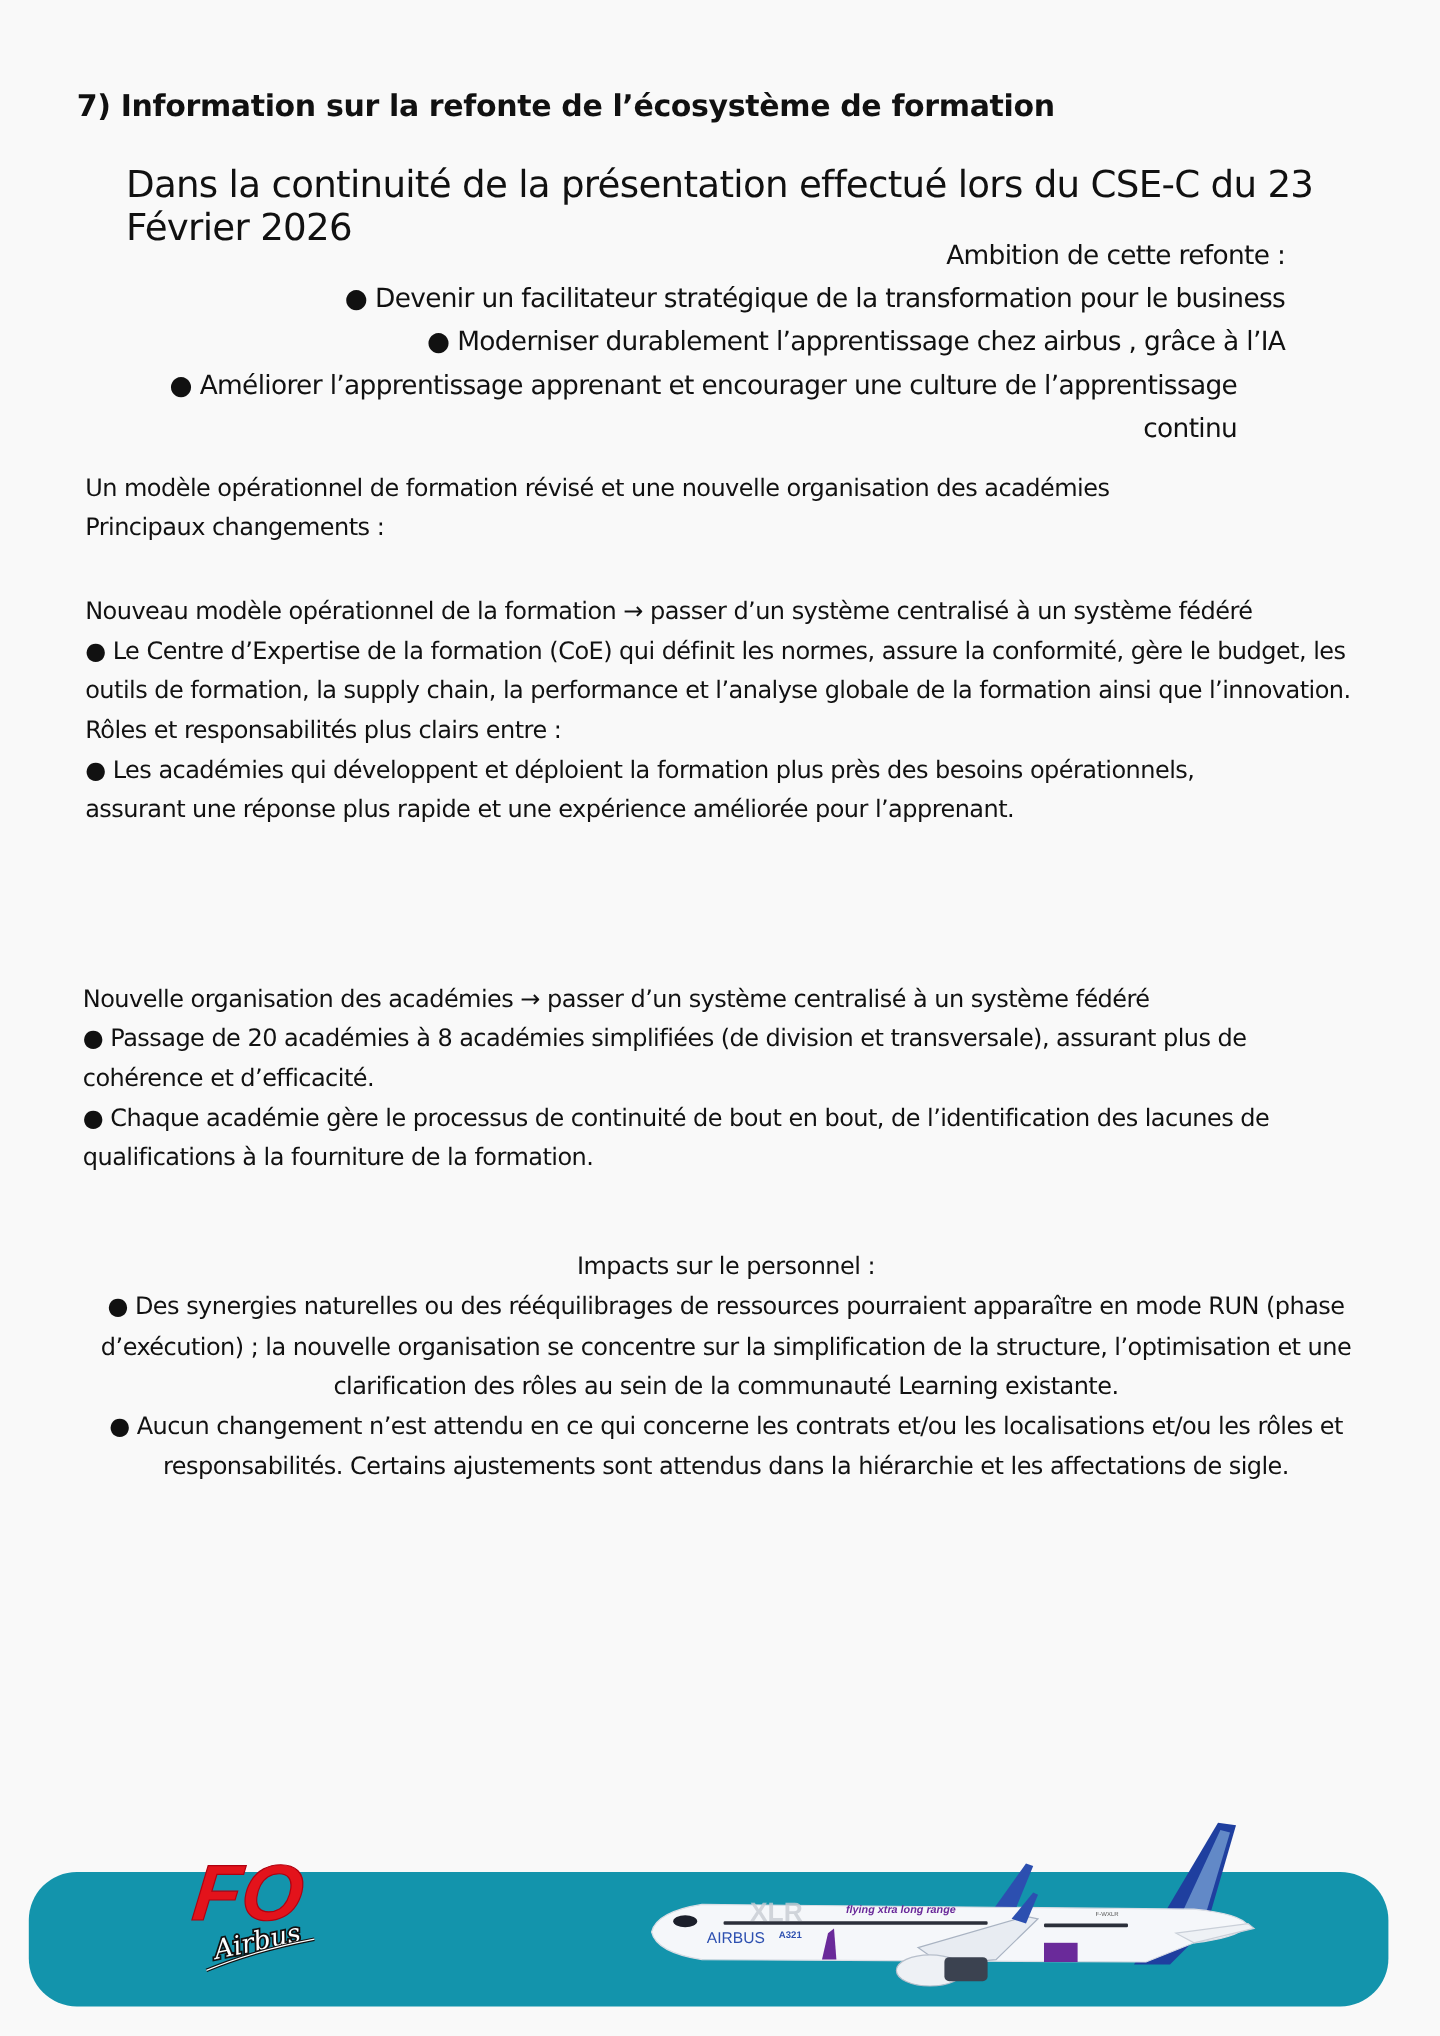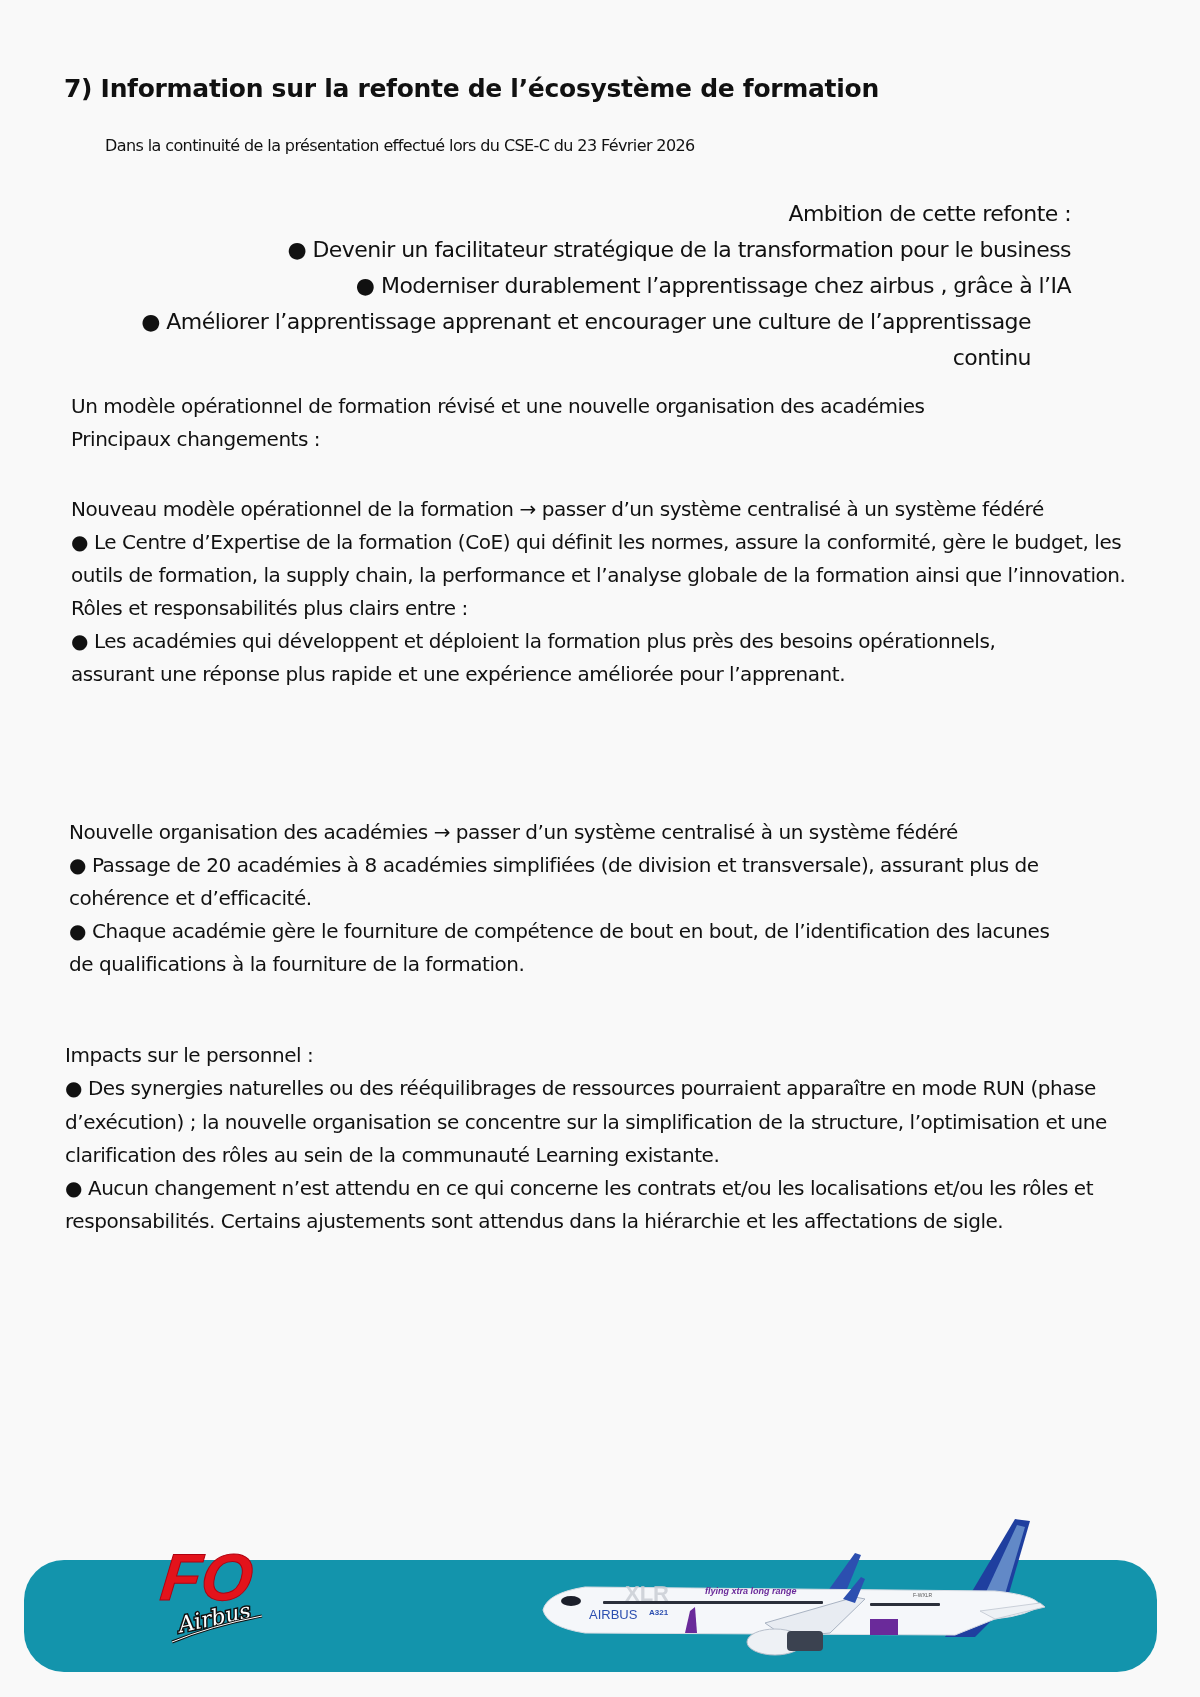--- a/index.html
+++ b/index.html
@@ -11,36 +11,36 @@
       position: relative;
       overflow: hidden;
     }
     .title {
       position: absolute; left: 48px; top: 58px;
       font-size: 25px; font-weight: bold; letter-spacing: -0.3px;
       margin: 16px;
     }
     .subtitle {
       position: absolute; left: 105px; top: 136px;
-      font-size: 16px; letter-spacing: -0.6px;
+      font-size: 31px; letter-spacing: -0.6px;
       margin: 0;
     }
     .block {
       position: absolute;
       font-size: 20px;
       line-height: 33px;
       letter-spacing: -0.45px;
     }
     .block.large { font-size: 22px; line-height: 36px; letter-spacing: -0.55px; text-align: right; }
     .block p { margin: 0; }
     .b1 { left: 71px; top: 196px; width: 1000px; }
     .b2 { left: 71px; top: 390px; width: 1060px; }
     .b3 { left: 71px; top: 493px; width: 1070px; }
     .b4 { left: 69px; top: 816px; width: 1070px; }
-    .b5 { left: 65px; top: 1039px; width: 1080px; }
+    .b5 { left: 65px; top: 1039px; width: 1080px; text-align: center; }
     .block.compact { line-height: 33.3px; }
 
     .footer-banner {
       position: absolute; left: 24px; top: 1560px;
       width: 1133px; height: 112px;
       background: #1394ac;
       border-radius: 40px;
     }
     .fo-logo {
       position: absolute; left: 150px; top: 1530px;
@@ -72,21 +72,21 @@
 <section class="block b3">
   <p style="width:1000px">Nouveau modèle opérationnel de la formation → passer d’un système centralisé à un système fédéré</p>
   <p>● Le Centre d’Expertise de la formation (CoE) qui définit les normes, assure la conformité, gère le budget, les outils de formation, la supply chain, la performance et l’analyse globale de la formation ainsi que l’innovation.</p>
   <p>Rôles et responsabilités plus clairs entre :</p>
   <p style="width:1010px">● Les académies qui développent et déploient la formation plus près des besoins opérationnels, assurant une réponse plus rapide et une expérience améliorée pour l’apprenant.</p>
 </section>
 
 <section class="block b4">
   <p>Nouvelle organisation des académies → passer d’un système centralisé à un système fédéré</p>
   <p style="width:1050px">● Passage de 20 académies à 8 académies simplifiées (de division et transversale), assurant plus de cohérence et d’efficacité.</p>
-  <p style="width:1000px">● Chaque académie gère le fourniture de compétence de bout en bout, de l’identification des lacunes de qualifications à la fourniture de la formation.</p>
+  <p style="width:1000px">● Chaque académie gère le processus de continuité de bout en bout, de l’identification des lacunes de qualifications à la fourniture de la formation.</p>
 </section>
 
 <section class="block compact b5">
   <p>Impacts sur le personnel :</p>
   <p>● Des synergies naturelles ou des rééquilibrages de ressources pourraient apparaître en mode RUN (phase d’exécution) ; la nouvelle organisation se concentre sur la simplification de la structure, l’optimisation et une clarification des rôles au sein de la communauté Learning existante.</p>
   <p>● Aucun changement n’est attendu en ce qui concerne les contrats et/ou les localisations et/ou les rôles et responsabilités. Certains ajustements sont attendus dans la hiérarchie et les affectations de sigle.</p>
 </section>
 
 <div class="footer-banner"></div>
 

